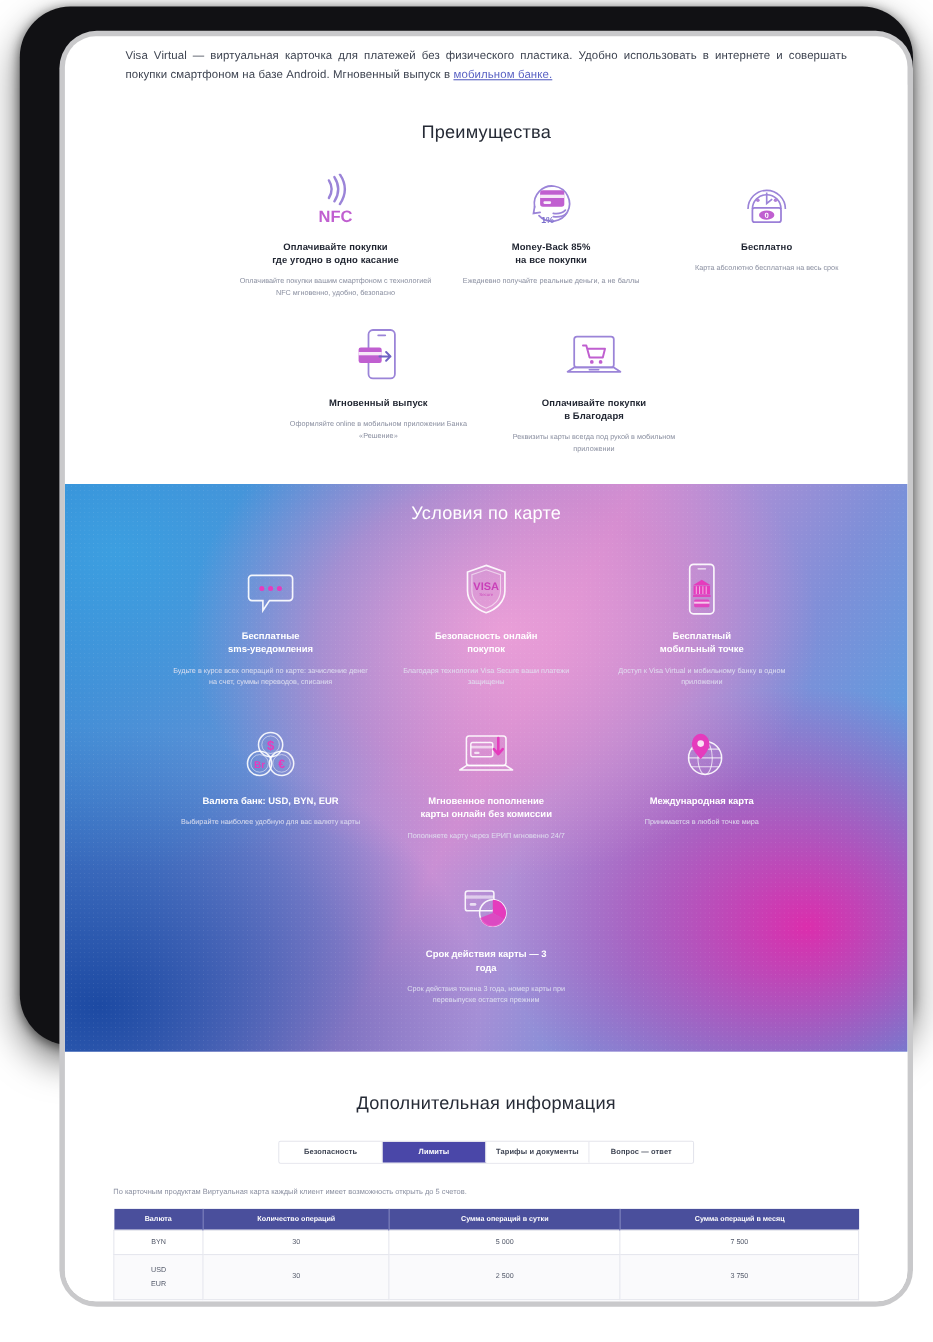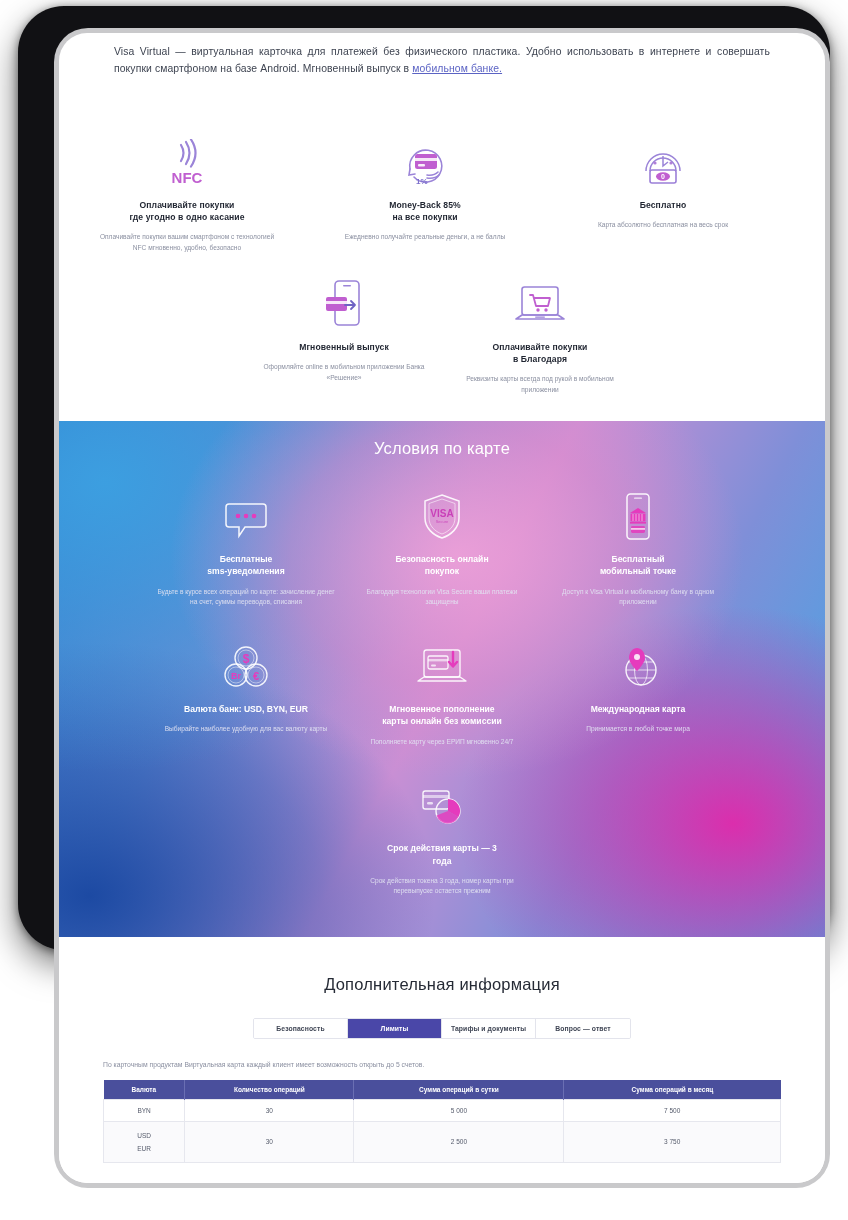--- a/index.html
+++ b/index.html
@@ -52,23 +52,22 @@
   
   .benefits { padding: 34px 30px 26px 30px; background: #fff; }
   .sec-title {
     text-align: center;
     font-size: 16.5px;
     font-weight: 400;
     color: #262b36;
     letter-spacing: .2px;
   }
   .brow {
-    display: flex; justify-content: flex-start;
+    display: flex; justify-content: flex-end;
     margin-top: 26px;
-    gap: 42px;
   }
   .bcell { width: 196px; text-align: center; padding: 0 6px; }
   .bicon { height: 52px; display: flex; align-items: flex-end; justify-content: center; margin-bottom: 10px; }
   .bt {
     font-size: 8.6px; font-weight: bold; color: #1f2430;
     line-height: 12px; letter-spacing: .1px;
   }
   .bd {
     margin-top: 9px;
     font-size: 6.6px; color: #8a8fa0; line-height: 10.5px;
@@ -161,20 +160,21 @@
 <div class="device-outer">
   <div class="device-bezel"></div>
   <div class="screen">
     <div class="page">
 
       <section class="intro">
         <p><span>Visa Virtual — виртуальная карточка для платежей без физического пластика. Удобно использовать в интернете и совершать покупки смартфоном на базе Android. Мгновенный выпуск в </span><a href="#">мобильном банке.</a></p>
       </section>
 
       <section class="benefits">
+        <h2 class="sec-title">Преимущества</h2>
 
         <div class="brow">
           <div class="bcell">
             <div class="bicon">
               <svg width="46" height="50" viewBox="0 0 46 50">
                 <g fill="none" stroke="#9b84d8" stroke-width="2.2" stroke-linecap="round">
                   <path d="M17 6 Q22 14 17 22"></path>
                   <path d="M22 3 Q29 14 22 25"></path>
                   <path d="M27 0.5 Q36 14 27 27.5"></path>
                 </g>

